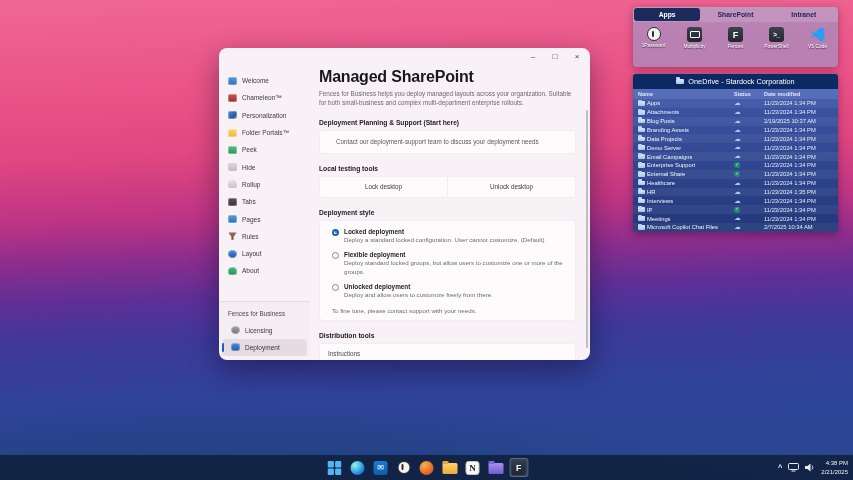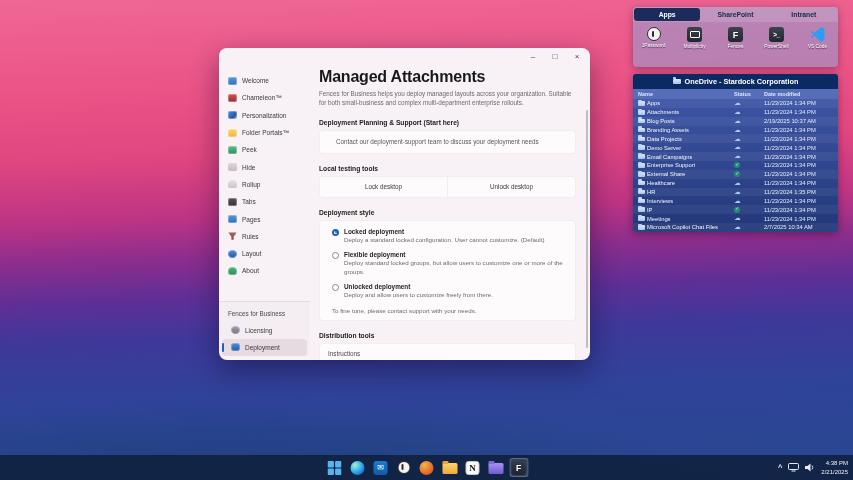--- a/index.html
+++ b/index.html
@@ -83,21 +83,21 @@
   .ic-dark{width:15px;height:15px;border-radius:3px;background:linear-gradient(#3d424e,#222630);
     display:flex;align-items:center;justify-content:center;color:#fff;}
   .ic-mult::after{content:"";width:8px;height:5px;border:1px solid #fff;border-radius:1px;}
   .ic-fences::after{content:"F";font-size:9px;font-weight:800;}
   .ic-ps::after{content:">_";font-size:6.5px;font-weight:800;letter-spacing:-.5px;}
   
   .od-panel{position:absolute;left:633px;top:74px;width:205px;height:158px;border-radius:3px;
     overflow:hidden;box-shadow:0 2px 8px rgba(0,0,20,.35);
     background:linear-gradient(rgba(52,90,176,.93),rgba(27,56,119,.95));}
   .od-title{height:15px;background:#0b2a63;display:flex;align-items:center;justify-content:center;
-    gap:4px;font-size:7.3px;font-weight:700;color:#fff;}
+    gap:4px;font-size:7.3px;font-weight:400;color:#fff;}
   .fold{position:relative;width:8px;height:5.5px;border-radius:1px;
     background:linear-gradient(#dce9fb,#a9c4ee);flex:0 0 auto;}
   .fold::before{content:"";position:absolute;top:-1.5px;left:0;width:3.5px;height:2px;
     border-radius:1px 1px 0 0;background:#bcd3f3;}
   .od-head{height:10px;display:flex;align-items:center;background:rgba(150,175,230,.28);
     font-size:5.5px;font-weight:700;color:#dce5f9;}
   .od-rows{display:flex;flex-direction:column;}
   .od-row{height:8.87px;display:flex;align-items:center;font-size:5.8px;color:#f2f6fe;}
   .od-row:nth-child(odd){background:rgba(255,255,255,.055);}
   .od-name{flex:1;display:flex;align-items:center;gap:2.5px;padding-left:5px;min-width:0;}
@@ -211,21 +211,21 @@
             <span>Licensing</span>
           </div>
         <div class="biz-item active">
             <i class="sic si-deployment"></i>
             <span>Deployment</span>
           </div>
       </div>
     </div>
 
     <div class="content">
-      <h1 class="dlg-title">Managed Attachments</h1>
+      <h1 class="dlg-title">Managed SharePoint</h1>
       <div class="dlg-sub">Fences for Business helps you deploy managed layouts across your organization. Suitable for both small-business and complex multi-department enterprise rollouts.</div>
 
       <div class="sec-h">Deployment Planning &amp; Support (Start here)</div>
       <div class="card card-planning">
         <span>Contact our deployment-support team to discuss your deployment needs</span>
       </div>
 
       <div class="sec-h">Local testing tools</div>
       <div class="card card-buttons">
         <div class="flat-btn">Lock desktop</div>

